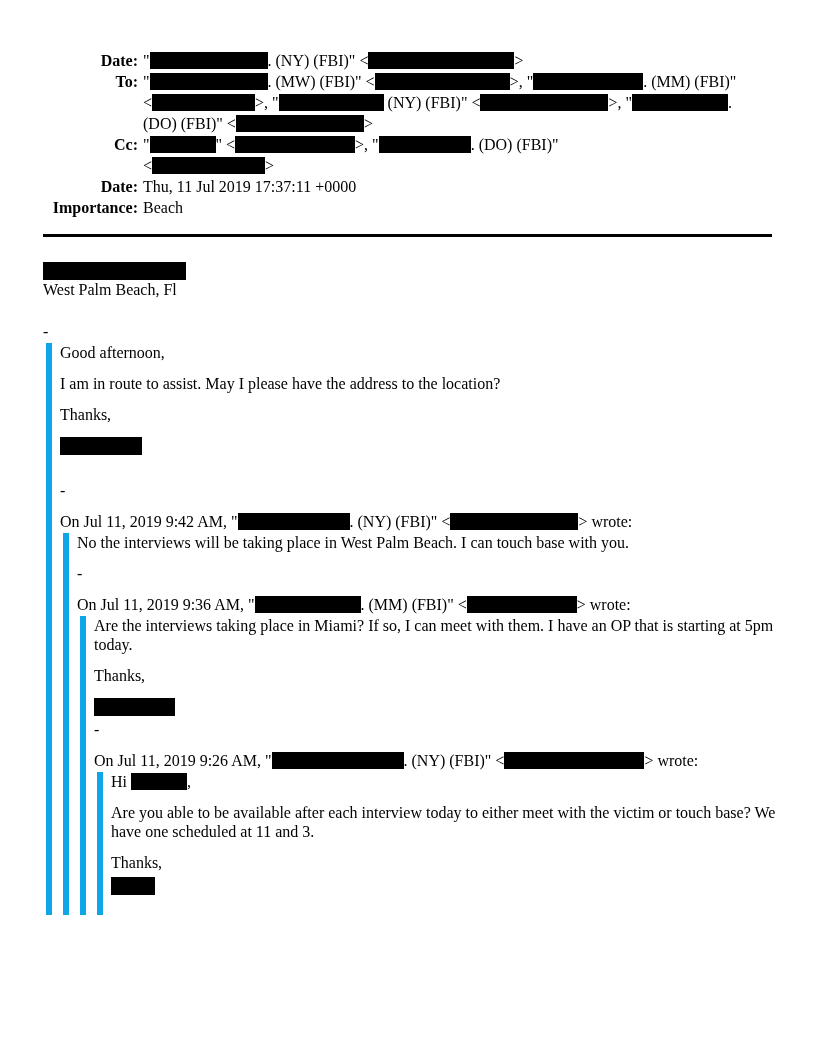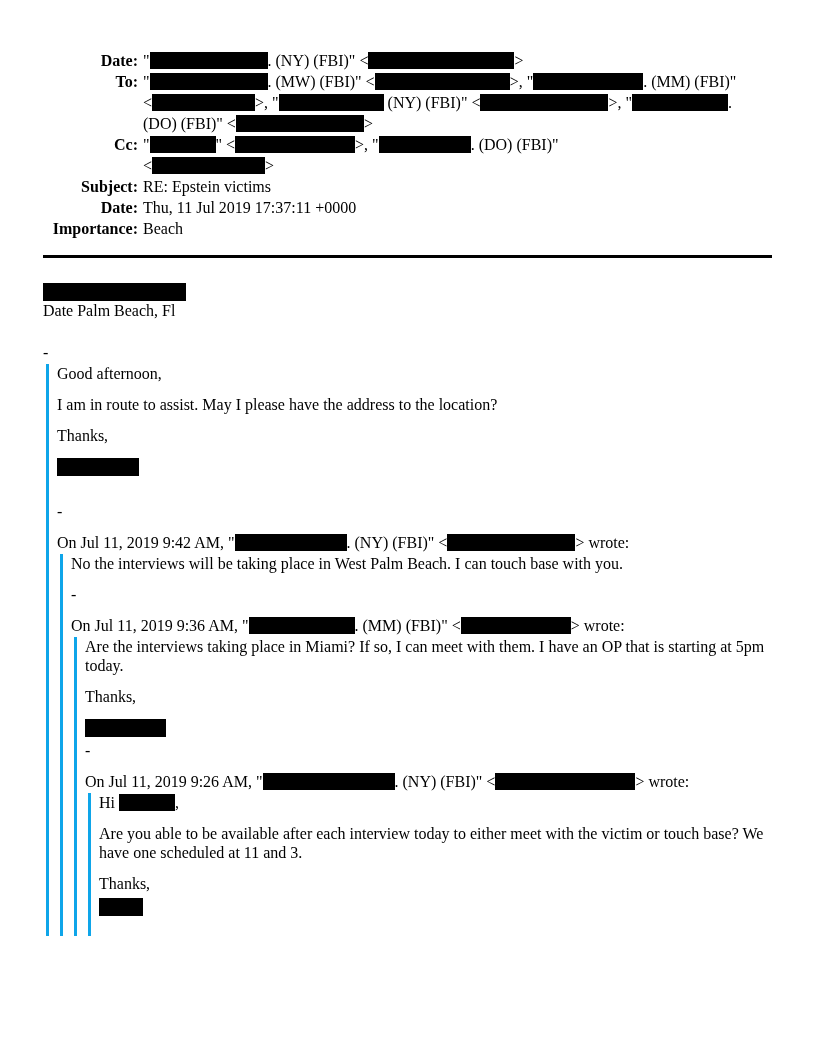--- a/index.html
+++ b/index.html
@@ -11,21 +11,21 @@
   }
   table.hdr { border-collapse:collapse; margin-left:-10px; }
   table.hdr td { vertical-align:top; line-height:21px; white-space:nowrap; }
   table.hdr td.lbl { width:110px; text-align:right; font-weight:bold; padding-right:5px; }
   .redact { display:inline-block; background:#000; height:17px; vertical-align:-3px; }
   .sigbar { height:18px; vertical-align:-4px; }
   .hr { height:3px; background:#000; margin-top:16px; }
   .bd { margin-top:24px; }
   .b { margin-top:12px; line-height:19px; white-space:nowrap; }
   .line { line-height:19px; white-space:nowrap; }
-  blockquote { margin:0 0 0 3px; border-left:3px solid #0ea5e9; padding:0 0 0 8px; }
+  blockquote { margin:0 0 0 3px; border-left:6px solid #0ea5e9; padding:0 0 0 8px; }
   blockquote > .b:first-child { margin-top:2px; } .g4 { margin-top:4px; } .g20 { }
   .g23 { margin-top:23px; } .g26 { margin-top:26px; }
   .qtail { height:20px; }
 </style>
 </head>
 <body>
 
 <div class="page">
 
   <table class="hdr">
@@ -48,41 +48,37 @@
     </tr>
     <tr>
       <td class="lbl">Cc:</td>
       <td>"<span class="redact" style="width: 66px;"></span>" &lt;<span class="redact" style="width: 120px;"></span>&gt;, "<span class="redact" style="width: 92px;"></span>. (DO) (FBI)"</td>
     </tr>
     <tr>
       <td class="lbl"></td>
       <td>&lt;<span class="redact" style="width: 113px;"></span>&gt;</td>
     </tr>
     <tr>
-      <td class="lbl">Subject:</td>
-      <td>RE: Epstein victims</td>
-    </tr>
-    <tr>
       <td class="lbl">Date:</td>
       <td>Thu, 11 Jul 2019 17:37:11 +0000</td>
     </tr>
     <tr>
       <td class="lbl">Importance:</td>
       <td>Beach</td>
     </tr>
   </tbody>
     </table>
 
   <div class="hr"></div>
 
   <div class="bd">
 
     <div class="b">
       <div class="line"><span class="redact sigbar" style="width: 143px;"></span></div>
-      <div class="line">Date Palm Beach, Fl</div>
+      <div class="line">West Palm Beach, Fl</div>
     </div>
 
     <div class="b g23">-</div>
 
 
     <blockquote>
       <div class="b">Good afternoon,</div>
       <div class="b">I am in route to assist. May I please have the address to the location?</div>
       <div class="b">Thanks,</div>
       <div class="b"><span class="redact sigbar" style="width: 82px;"></span></div>

